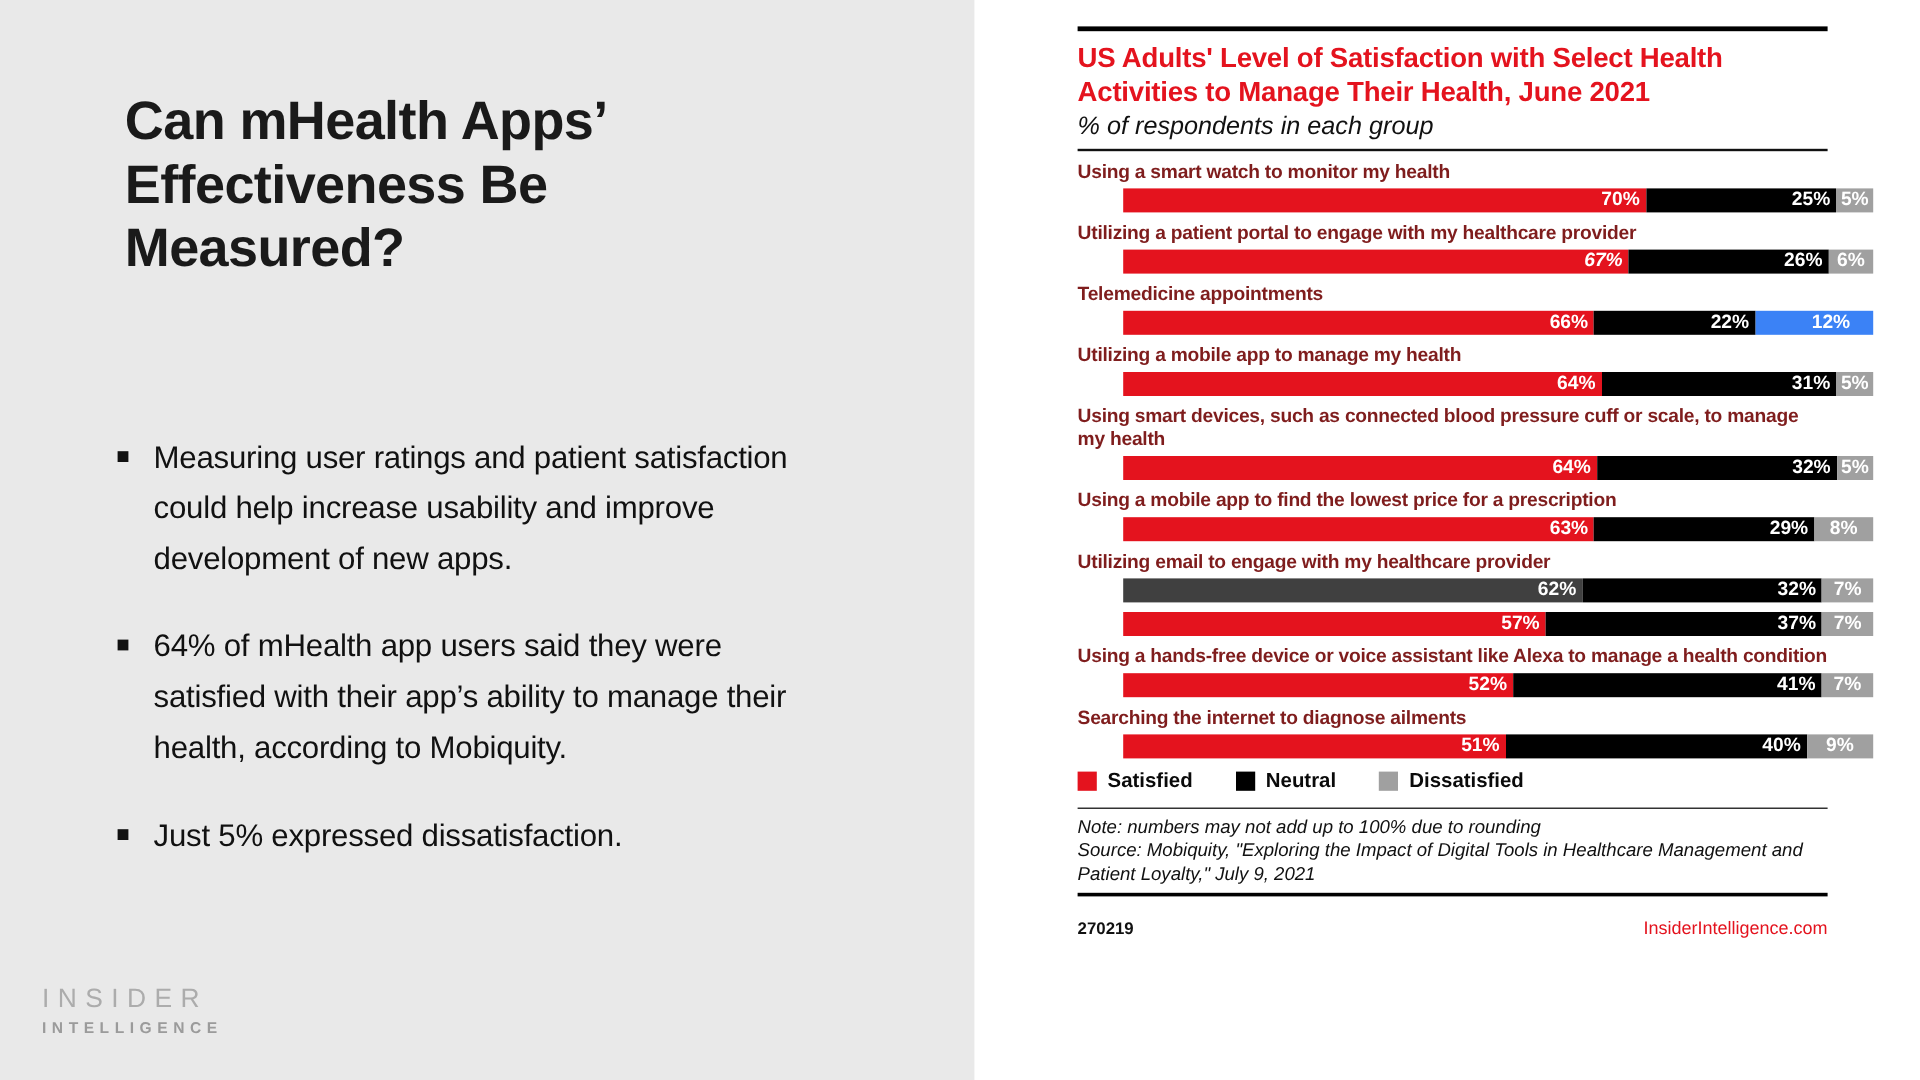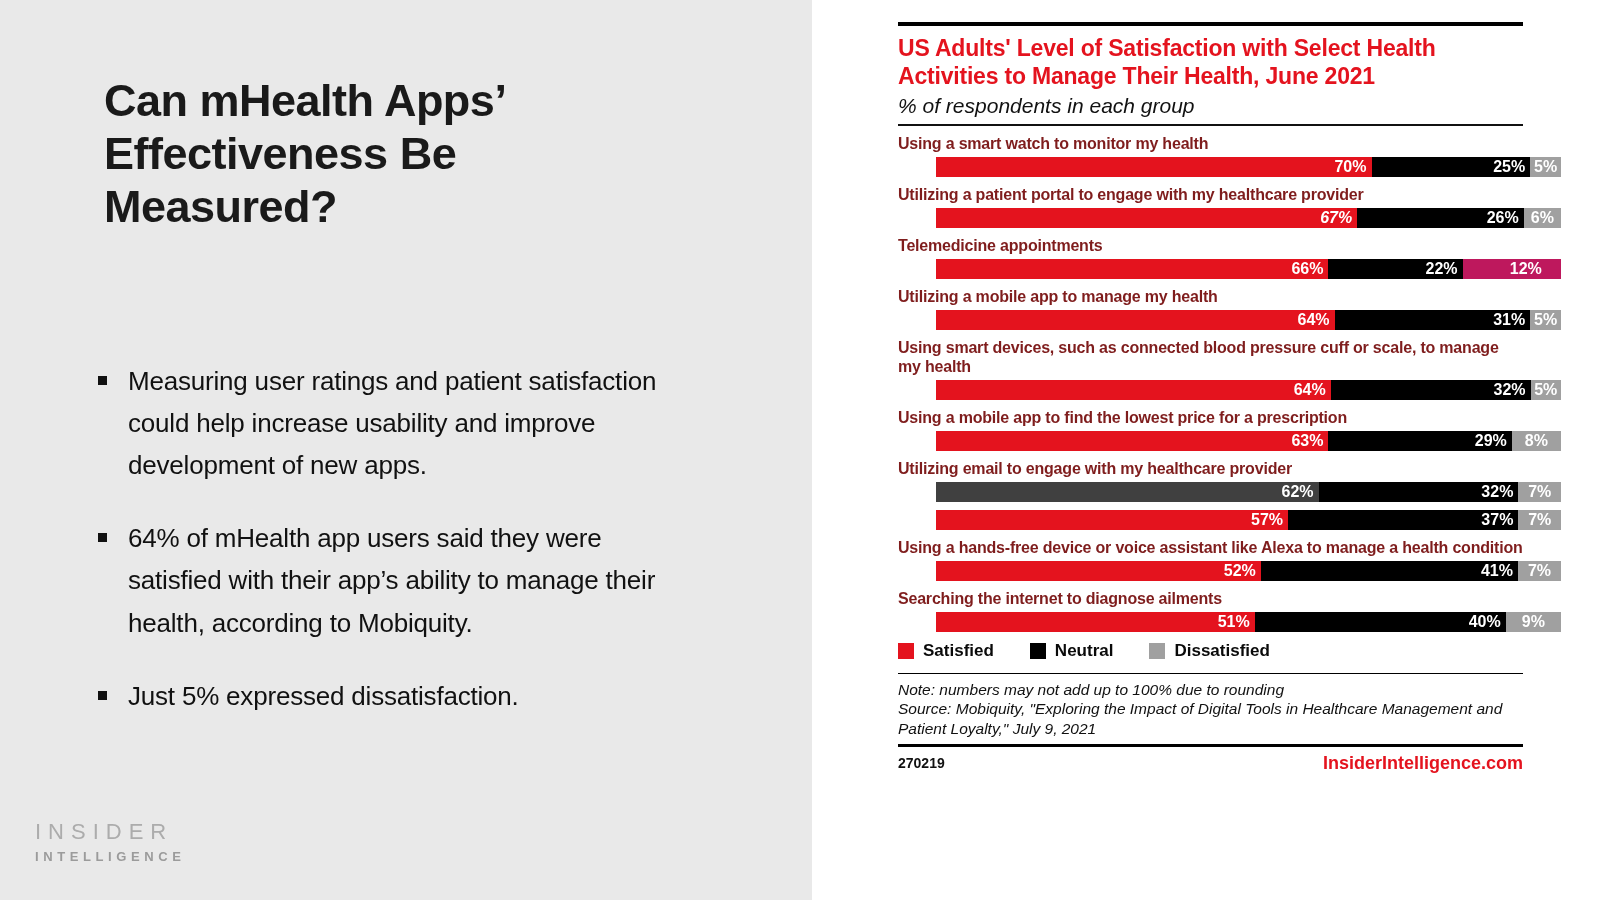--- a/index.html
+++ b/index.html
@@ -35,23 +35,23 @@
   .seg.align-center { justify-content:center; }
 
   .legend { display:flex; gap:36px; align-items:center; margin-top:9px; }
   .legend-item { display:flex; gap:9px; align-items:center; }
   .legend-swatch { width:16px; height:16px; flex:none; }
   .legend-label { font-size:17px; font-weight:bold; color:#0a0a0a; }
 
   .rule-note { height:1px; background:#000; margin-top:12px; margin-bottom:6px; }
   .note-text, .source-text { font-size:15.5px; font-style:italic; color:#111; line-height:1.24; }
   .rule-bottom { height:3px; background:#000; margin-top:6px; }
-  .chart-footer { display:flex; justify-content:space-between; align-items:center; margin-top:6px; }
+  .chart-footer { display:flex; justify-content:space-between; align-items:center; margin-top:18px; }
   .footer-left { font-size:14px; font-weight:bold; color:#111; }
-  .footer-right { font-size:18px; font-weight:bold; color:var(--accent-red,#e4131e); text-decoration:none; }
+  .footer-right { font-size:15px; font-weight:normal; color:var(--accent-red,#e4131e); text-decoration:none; }
 </style>
 </head>
 <body>
 
 <div class="left-panel">
   <h1 class="slide-title">Can mHealth Apps’ Effectiveness Be Measured?</h1>
   <div class="bullets">
     <div class="bullet">
       <span class="bullet-marker"></span>
       <span class="bullet-text">Measuring user ratings and patient satisfaction could help increase usability and improve development of new apps.</span>
@@ -109,21 +109,21 @@
         </div>
         <div class="chart-row">
           <div class="row-label">Telemedicine appointments</div>
           <div class="bar">
             <div class="seg align-end" style="flex-grow: 66; flex-basis: 0px; background: rgb(228, 19, 30);">
               <span class="seg-val">66%</span>
             </div>
             <div class="seg align-end" style="flex-grow: 22; flex-basis: 0px; background: rgb(0, 0, 0);">
               <span class="seg-val">22%</span>
             </div>
-            <div class="seg align-center" style="flex-grow: 12; flex-basis: 0px; background: #be185d; padding-left: 28px;">
+            <div class="seg align-center" style="flex-grow: 12; flex-basis: 0px; background: #3b82f6; padding-left: 28px;">
               <span class="seg-val">12%</span>
             </div>
           </div>
         </div>
         <div class="chart-row">
           <div class="row-label">Utilizing a mobile app to manage my health</div>
           <div class="bar">
             <div class="seg align-end" style="flex-grow: 64; flex-basis: 0px; background: rgb(228, 19, 30);">
               <span class="seg-val">64%</span>
             </div>

